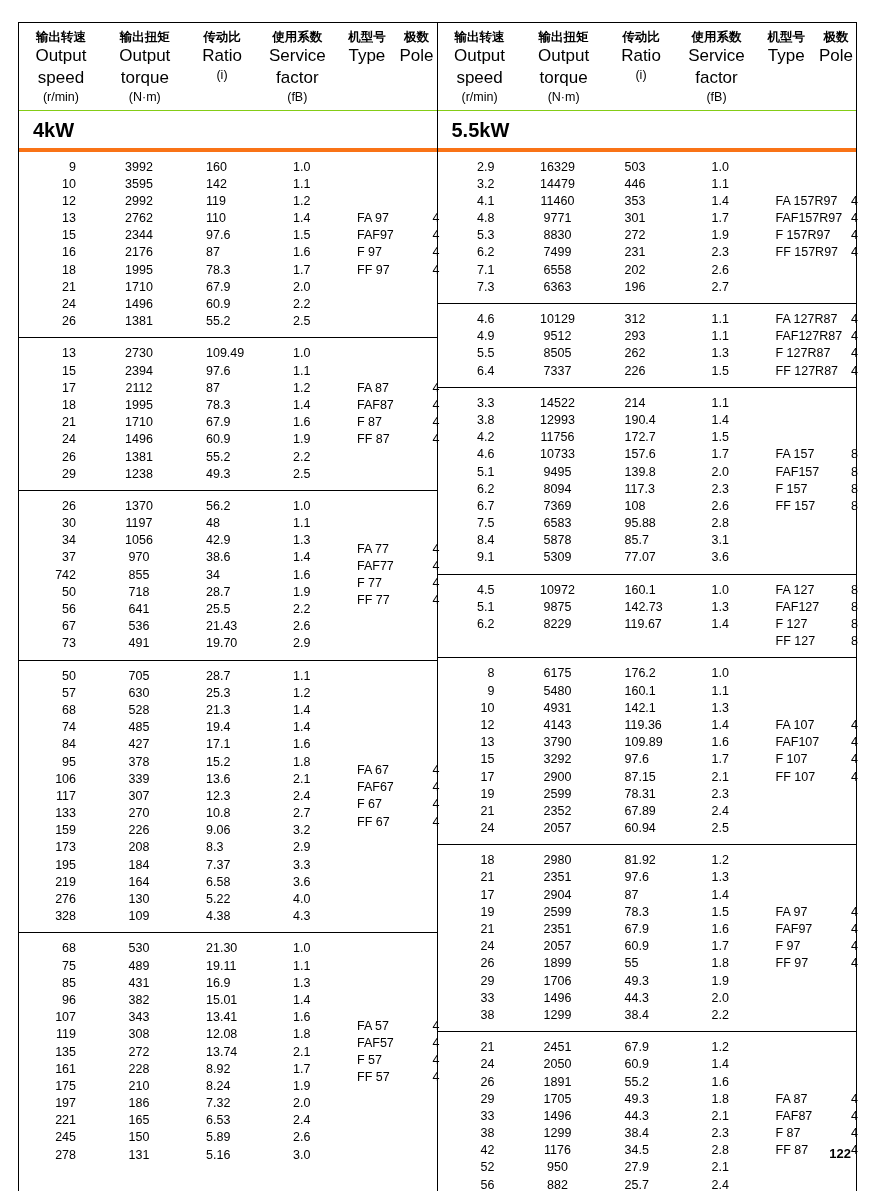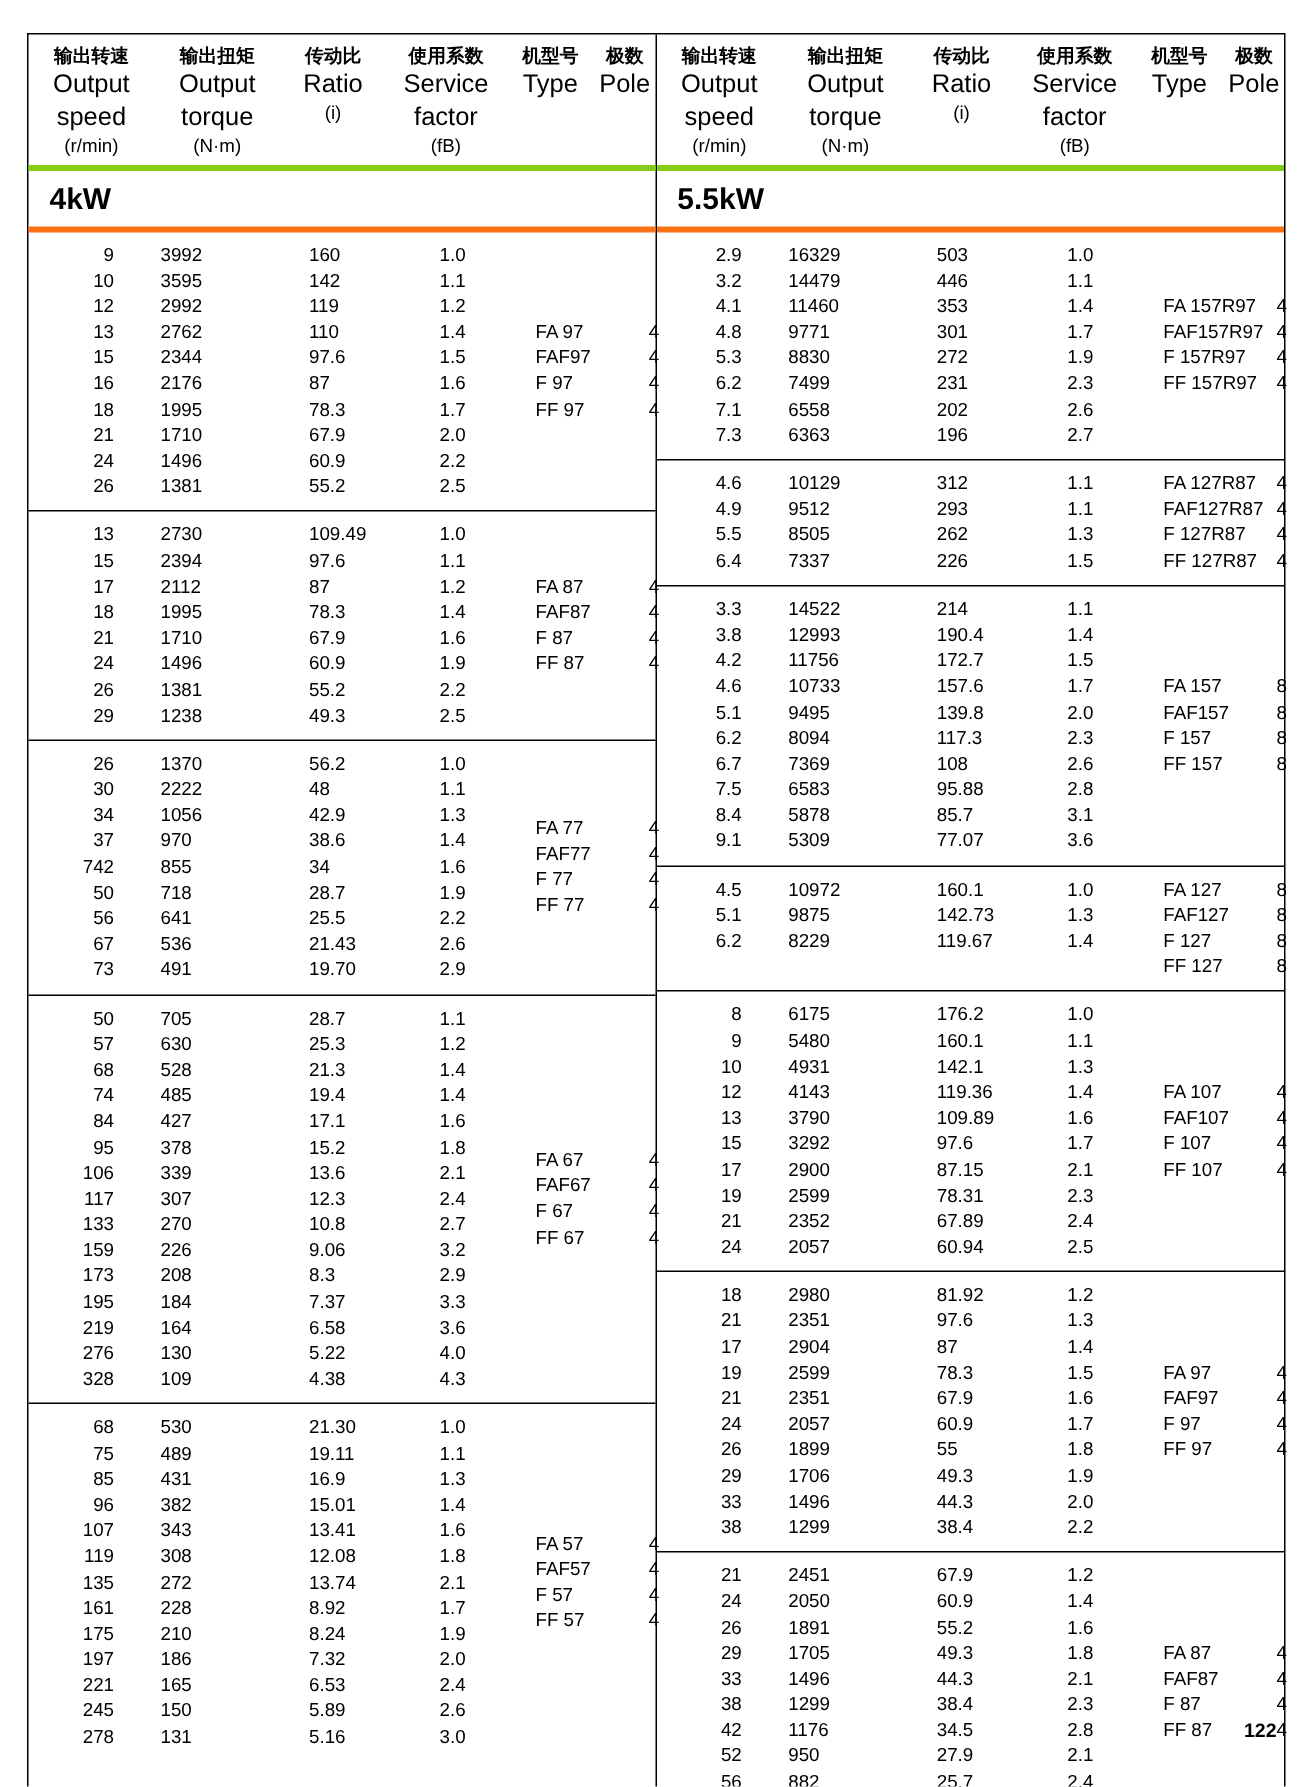--- a/index.html
+++ b/index.html
@@ -33,21 +33,21 @@
     width: 50%;
     box-sizing: border-box;
   }
   .col-table.left {
     border-right: 1px solid #000;
   }
   
   .hdr {
     display: flex;
     flex-direction: row;
-    border-bottom: 4px solid #84cc16;
+    border-bottom: 1px solid #84cc16;
     padding: 6px 0 5px 0;
   }
   .hdr .cell {
     text-align: center;
     font-size: 12.5px;
     line-height: 1.28;
     box-sizing: border-box;
   }
   .hdr .cn {
     font-size: 12.5px;
@@ -97,21 +97,21 @@
   .numcol {
     box-sizing: border-box;
   }
   .numcol div {
     font-size: 12.5px;
     line-height: 17.2px;
     height: 17.2px;
     white-space: nowrap;
   }
   .col-speed  { width: 88px; text-align: right; padding-right: 31px; }
-  .col-torque { width: 88px; text-align: left; padding-right: 24px; }
+  .col-torque { width: 88px; text-align: center; padding-right: 24px; }
   .col-ratio  { width: 74px; text-align: left;  padding-left: 11px; }
   .col-sf     { width: 84px; text-align: left;  padding-left: 24px; }
 
   .typeblock {
     width: 104px;
     display: flex;
     flex-direction: row;
     align-items: center;
   }
   .typecol {
@@ -323,21 +323,21 @@
                 <div>34</div>
                 <div>37</div>
                 <div>742</div>
                 <div>50</div>
                 <div>56</div>
                 <div>67</div>
                 <div>73</div>
               </div>
               <div class="numcol col-torque">
                 <div>1370</div>
-                <div>2222</div>
+                <div>1197</div>
                 <div>1056</div>
                 <div>970</div>
                 <div>855</div>
                 <div>718</div>
                 <div>641</div>
                 <div>536</div>
                 <div>491</div>
               </div>
               <div class="numcol col-ratio">
                 <div>56.2</div>

